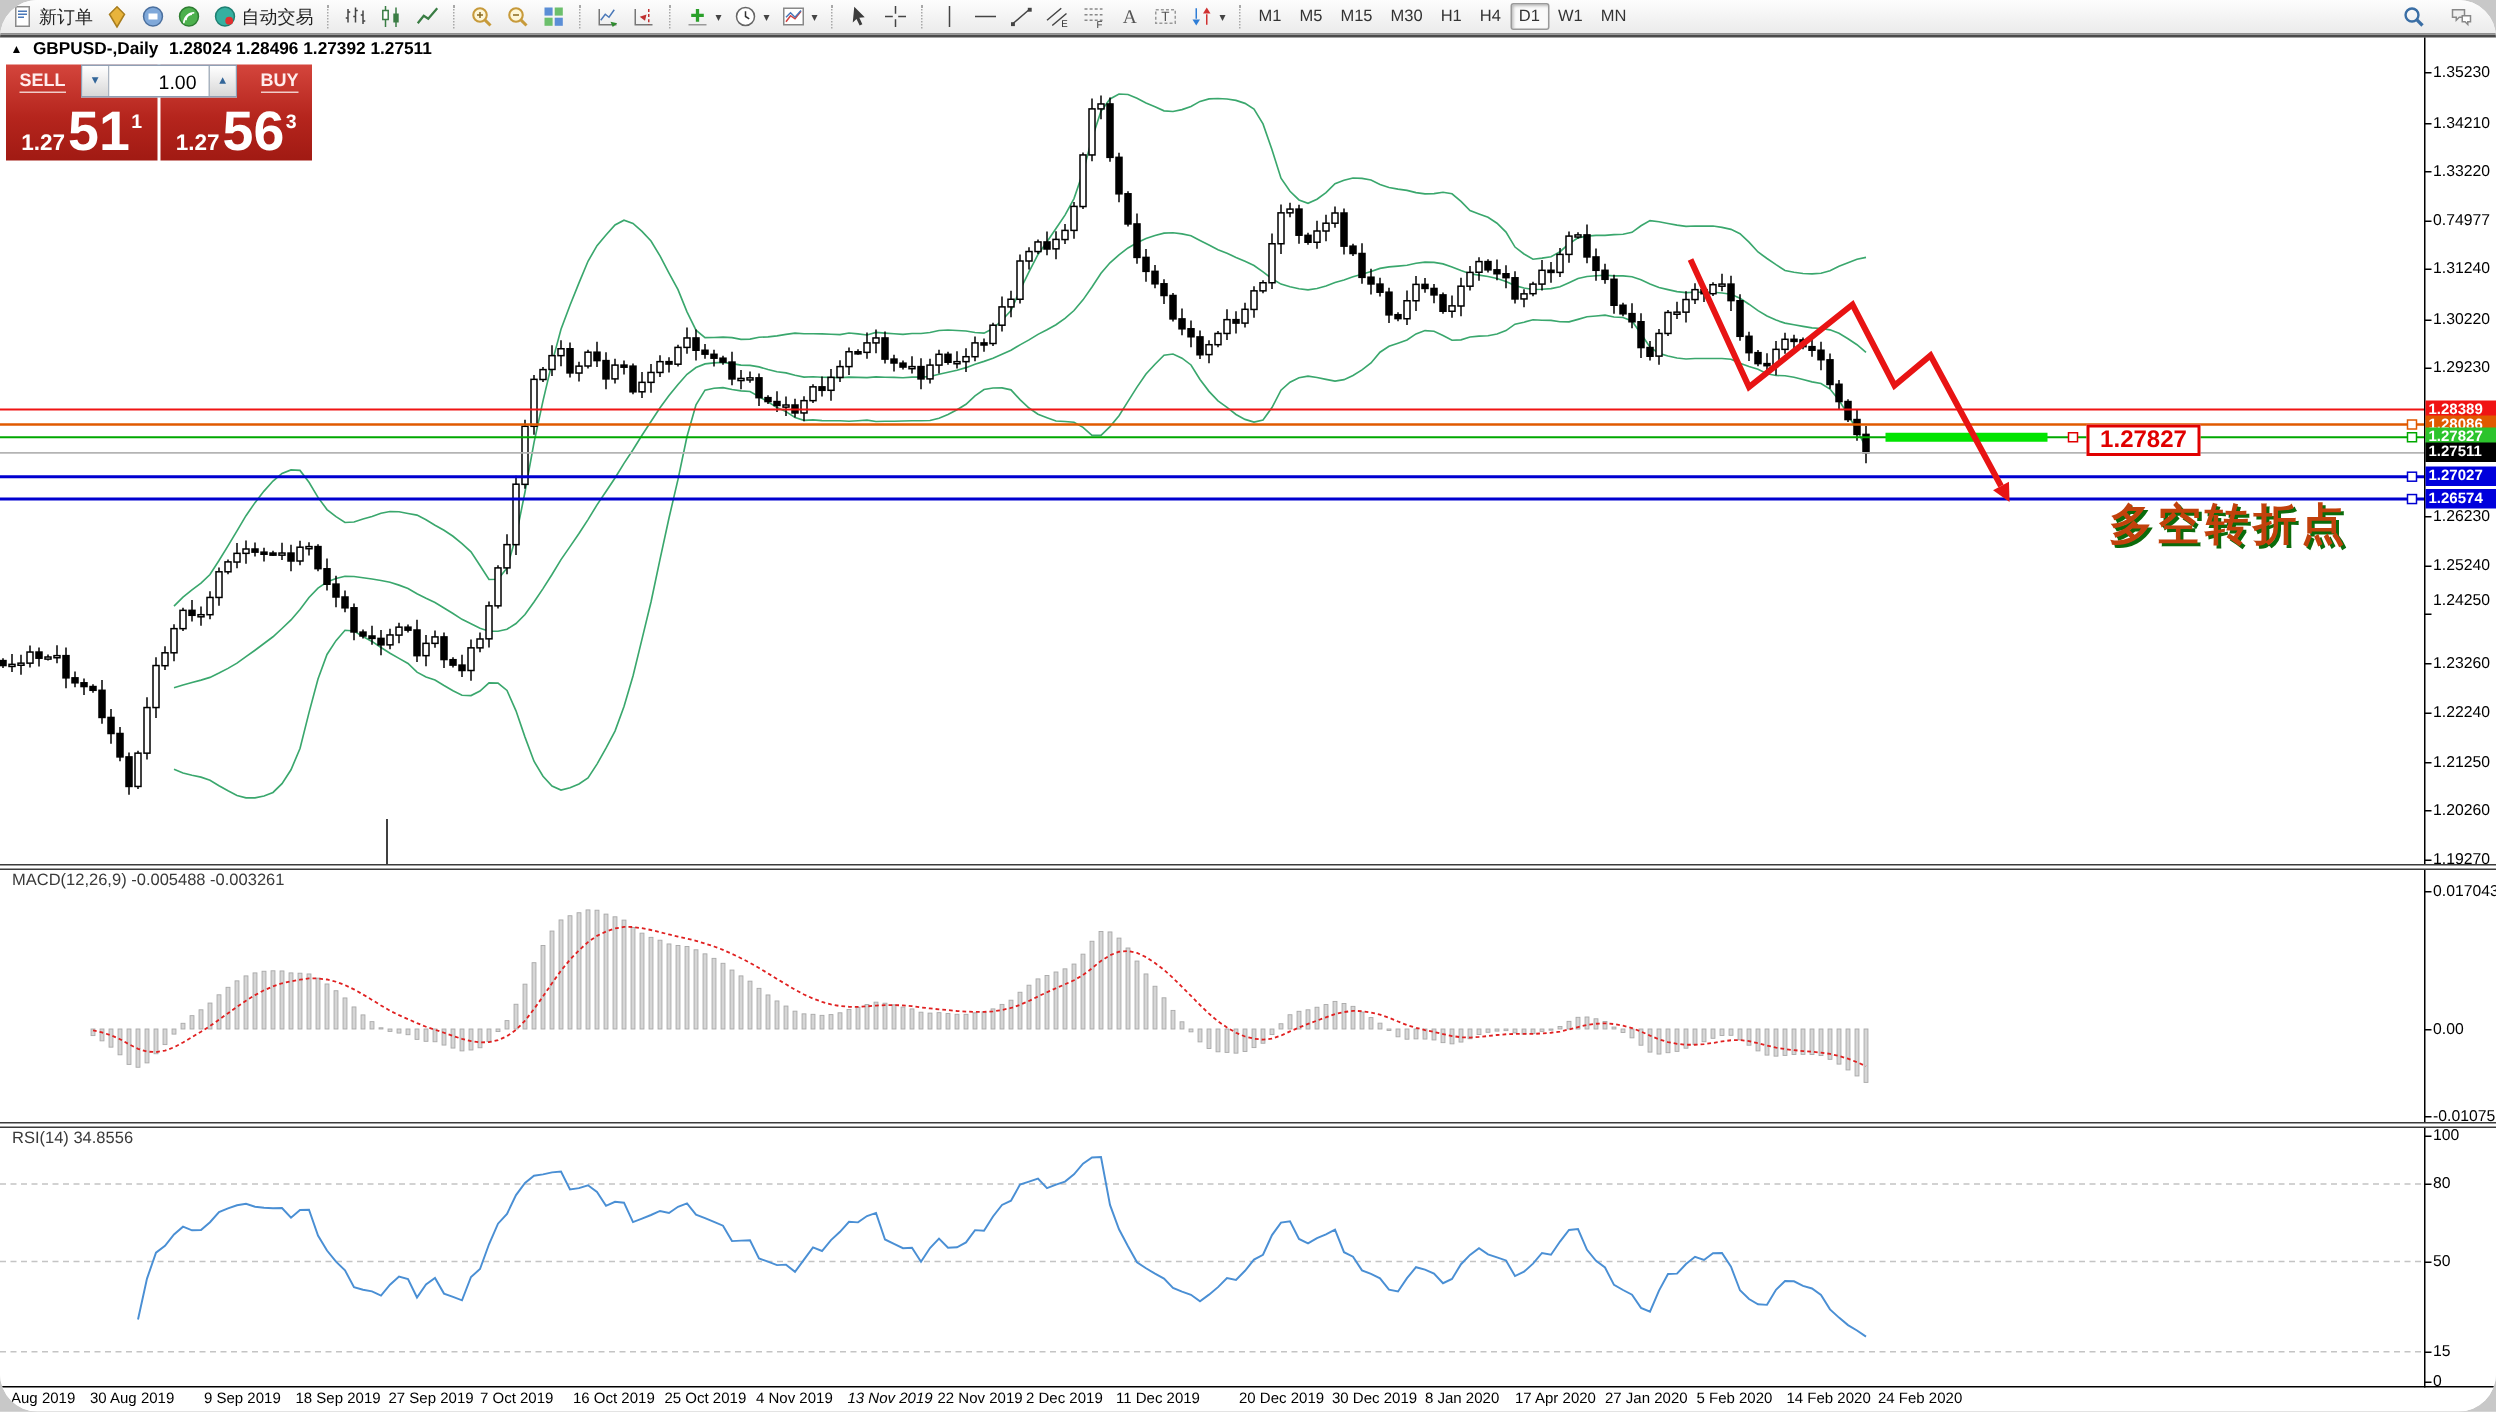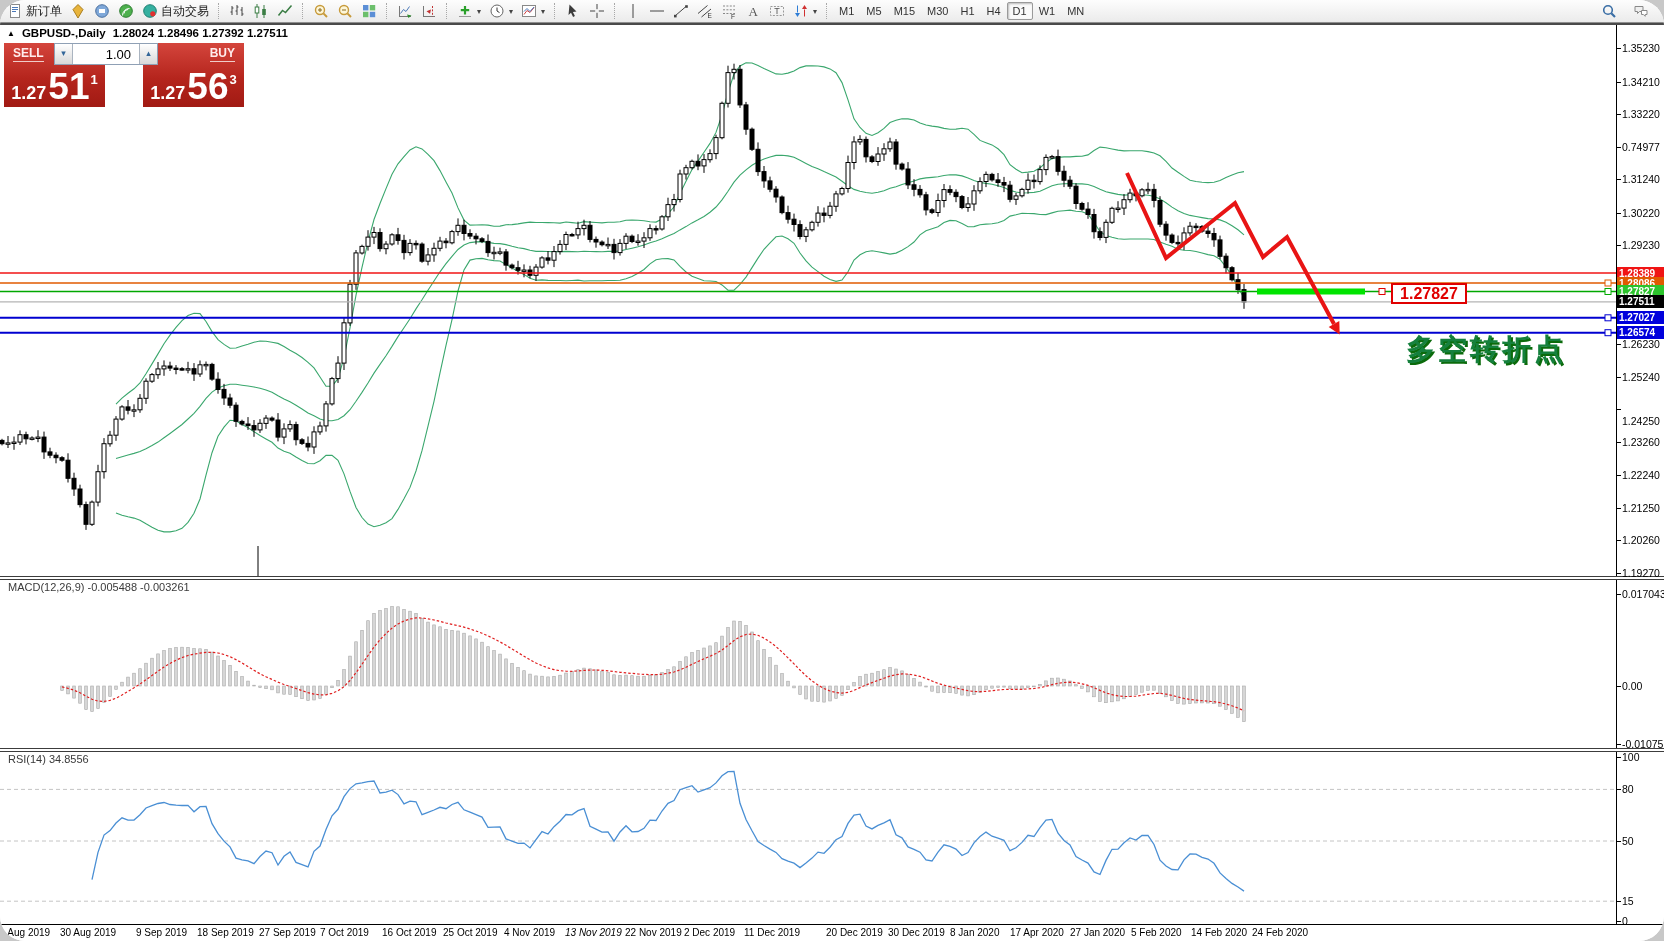--- a/index.html
+++ b/index.html
@@ -26,47 +26,47 @@
   .sep{position:absolute;left:0;width:1664px;height:4px;background:#fff;border-top:1px solid #3c3c3c;
        border-bottom:1px solid #3c3c3c;box-sizing:border-box;z-index:8;}
   .sep-bottom{position:absolute;left:0;top:924px;width:1664px;height:1px;background:#000;z-index:8;}
   .chart-header{position:absolute;left:7px;top:27px;display:flex;align-items:baseline;gap:7px;
                 font-size:11.5px;font-weight:bold;color:#000;z-index:20;}
   .collapse{font-size:8px;position:relative;top:-1px;}
   
   .trade-panel{position:absolute;left:4px;top:43px;width:232px;height:64px;z-index:25;}
   .half{position:absolute;top:0;width:101px;height:64px;
         background:linear-gradient(#d4453c 0%,#b5251d 55%,#a11a13 100%);}
-  .half.sell{left:0;} .half.buy{left:103px;margin-left:36px;}
+  .half.sell{left:0;} .half.buy{left:103px;}
   .side-label{position:absolute;top:3px;color:#ffecec;font-size:12px;font-weight:bold;
               border-bottom:1px solid rgba(255,255,255,.75);padding-bottom:1px;}
   .half.sell .side-label{left:9px;} .half.buy .side-label{right:9px;}
   .big-price{position:absolute;bottom:3px;left:0;width:100%;display:flex;justify-content:center;
              align-items:baseline;color:#fff;}
-  .pp{font-size:18px;font-weight:bold;margin-right:2px;}
+  .pp{font-size:15px;font-weight:bold;margin-right:2px;}
   .pb{font-size:37px;font-weight:bold;line-height:.85;}
   .ps{font-size:13px;font-weight:bold;position:relative;top:-15px;margin-left:1px;}
   .vol-spinner{position:absolute;left:50px;top:0;width:104px;height:22px;background:#fff;
                border:1px solid #8fa0b5;box-sizing:border-box;display:flex;z-index:26;}
   .spin-btn{width:17px;background:linear-gradient(#ffffff,#d8d8d8);border-right:1px solid #aab4c0;
             border-left:1px solid #aab4c0;color:#336699;font-size:9px;text-align:center;line-height:19px;}
   .spin-btn:first-child{border-left:none;} .spin-btn:last-child{border-right:none;}
   .vol-input{flex:1;border:none;outline:none;font-family:"Liberation Sans",sans-serif;
              font-size:13px;text-align:right;padding-right:8px;color:#000;min-width:0;}
   
   .ind-label{position:absolute;font-size:11px;color:#3a3a3a;z-index:20;}
   .tick-label{position:absolute;left:1622px;font-size:10.5px;color:#000;transform:translateY(-50%);z-index:10;}
   .tick-mark{position:absolute;left:1616px;width:5px;height:1px;background:#000;z-index:10;}
   .plabel{position:absolute;left:1617px;width:45px;height:13px;line-height:13px;font-size:10px;
           font-weight:bold;color:#fff;padding-left:2px;z-index:12;}
   .dlabel{position:absolute;top:927px;font-size:10px;color:#000;white-space:nowrap;z-index:10;}
   .price-tag{position:absolute;left:1391px;top:283px;width:72px;height:17px;border:2px solid #e00000;
              background:#fff;color:#e00000;font-size:16px;font-weight:bold;line-height:17px;
              text-align:center;z-index:22;}
-  .cn-note{position:absolute;left:1406px;top:330px;font-size:29px;font-weight:bold;color:#15803d;
+  .cn-note{position:absolute;left:1406px;top:330px;font-size:29px;font-weight:bold;color:#c2410c;
            text-shadow:2px 2px 0 #0b6b0b;letter-spacing:3px;z-index:22;white-space:nowrap;}
 </style>
 </head>
 <body>
 
 <div class="screen">
   <div class="toolbar" id="toolbar">
       <div class="tb-group">
         <span class="tb-btn">
           <span>
@@ -1044,21 +1044,21 @@
       <div class="tick-label" style="top: 179.25px;">1.31240</div>
       <div class="tick-mark" style="top: 212.803px;"></div>
       <div class="tick-label" style="top: 212.803px;">1.30220</div>
       <div class="tick-mark" style="top: 245.368px;"></div>
       <div class="tick-label" style="top: 245.368px;">1.29230</div>
       <div class="tick-mark" style="top: 344.053px;"></div>
       <div class="tick-label" style="top: 344.053px;">1.26230</div>
       <div class="tick-mark" style="top: 376.618px;"></div>
       <div class="tick-label" style="top: 376.618px;">1.25240</div>
       <div class="tick-mark" style="top: 409.184px;"></div>
-      <div class="tick-label" style="top: 421px;">1.24250</div>
+      <div class="tick-label" style="top: 400px;">1.24250</div>
       <div class="tick-mark" style="top: 441.75px;"></div>
       <div class="tick-label" style="top: 441.75px;">1.23260</div>
       <div class="tick-mark" style="top: 475.303px;"></div>
       <div class="tick-label" style="top: 475.303px;">1.22240</div>
       <div class="tick-mark" style="top: 507.868px;"></div>
       <div class="tick-label" style="top: 507.868px;">1.21250</div>
       <div class="tick-mark" style="top: 540.434px;"></div>
       <div class="tick-label" style="top: 540.434px;">1.20260</div>
       <div class="tick-mark" style="top: 573px;"></div>
       <div class="tick-label" style="top: 573px;">1.19270</div>

